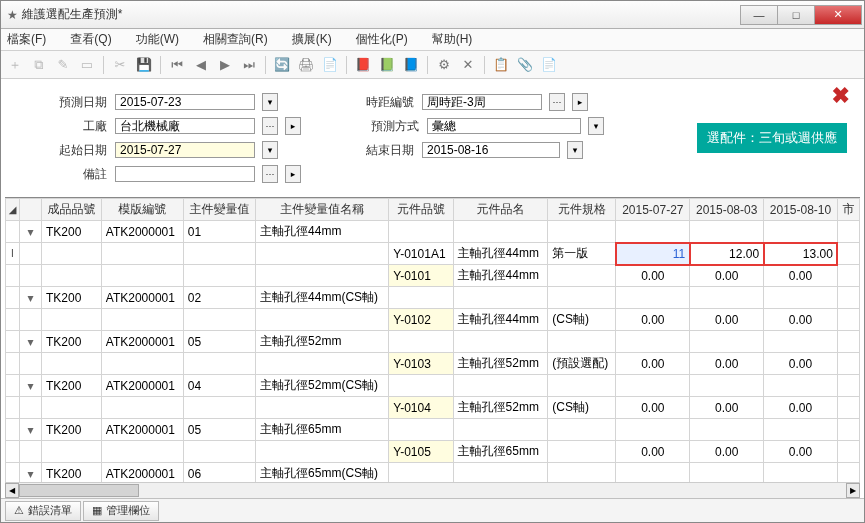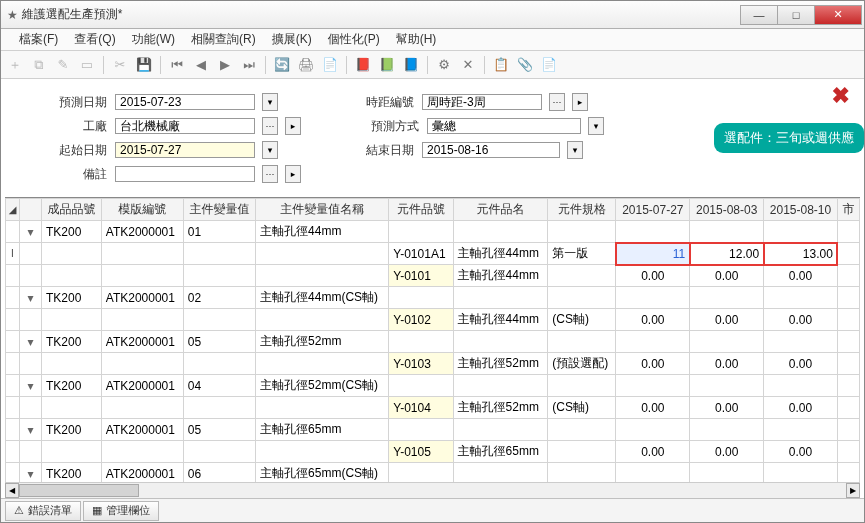--- a/index.html
+++ b/index.html
@@ -4,36 +4,36 @@
 <style>
 * { box-sizing: border-box; margin: 0; padding: 0; font-family: "Microsoft JhengHei", Arial, sans-serif; }
 body { background: #f0f0f0; font-size: 12px; }
 .window { width: 865px; height: 523px; border: 1px solid #888; background: #fff; display: flex; flex-direction: column; }
 .titlebar { background: linear-gradient(#fdfdfd,#ededed); border-bottom: 1px solid #b0b0b0; height: 28px; display: flex; align-items: center; padding: 0 2px; }
 .titlebar .star { margin: 0 4px; color:#666; }
 .titlebar .title { flex: 1; color: #333; }
 .winbtns { display: flex; }
 .winbtn { width: 38px; height: 20px; border: 1px solid #a6a6a6; background: linear-gradient(#f5f5f5,#dedede); margin-left: -1px; display:flex; align-items:center; justify-content:center; font-size:11px; color:#333;}
 .winbtn.close { background: linear-gradient(#e57373, #c62828); color: #fff; width:48px;}
-.menubar { height: 22px; display: flex; align-items: center; border-bottom: 1px solid #d0d0d0; padding: 0 12px; gap: 4px; background:#fafafa;}
+.menubar { height: 22px; display: flex; align-items: center; border-bottom: 1px solid #d0d0d0; padding: 0 0; gap: 12px; background:#fafafa;}
 .menuitem { padding: 2px 6px; color:#333; }
 .toolbar { height: 28px; display: flex; align-items: center; border-bottom: 1px solid #d0d0d0; padding: 2px 4px; gap: 4px; background:#f8f8f8;}
 .tbtn { width: 20px; height: 20px; display:flex; align-items:center; justify-content:center; color:#777; font-size:13px;}
 .tbtn.dim { color:#bbb; }
 .sep { width:1px; height:18px; background:#ccc; margin: 0 2px;}
 .closeX { position:relative; margin-left:auto; margin-right:6px; font-size:22px; color:#c62828; font-weight:bold;}
 .formarea { padding: 14px 20px 8px 46px; position:relative; }
 .frow { display:flex; align-items:center; margin-bottom:6px; gap:8px; }
 .flabel { width: 60px; text-align: right; color:#333; }
 .finput { border:1px solid #999; height:16px; padding:1px 4px; background:#fff; display:flex; align-items:center; }
 .finput.w1 { width: 140px; }
 .finput.w2 { width: 120px; }
 .dropbtn { width:16px; height:18px; border:1px solid #999; background:#f2f2f2; display:flex; align-items:center; justify-content:center; font-size:9px; margin-left:-1px;}
 .spacer { width: 60px; }
-.hint { position:absolute; right:0; top:44px; background:#00a89d; color:#fff; padding:6px 10px; font-size:13px;border-radius:9px; }
+.hint { position:absolute; right:17px; top:44px; background:#00a89d; color:#fff; padding:6px 10px; font-size:13px; }
 .gridwrap { flex:1; display:flex; border-top:1px solid #888; overflow:hidden; position:relative; margin: 0 4px;}
 .gridbox { flex:1; overflow:auto; }
 table { border-collapse: collapse; width: 100%; }
 th, td { border: 1px solid #d4d4d4; height:22px; padding: 0 4px; text-align:left; font-weight:normal; white-space:nowrap; font-size:12px; background:#fff;}
 th { background:#f4f4f4; text-align:center; color:#333; }
 td.num { text-align:center; }
 td.ylw { background:#fffde0;margin-left:42px; }
 td.hl-red { outline: 2px solid #e53935; outline-offset:-1px; text-align:right; color:#2a62d6;}
 td.hl-red2 { outline: 2px solid #e53935; outline-offset:-1px; text-align:right;}
 .exp { width:22px; text-align:center; color:#666; padding:0;}

